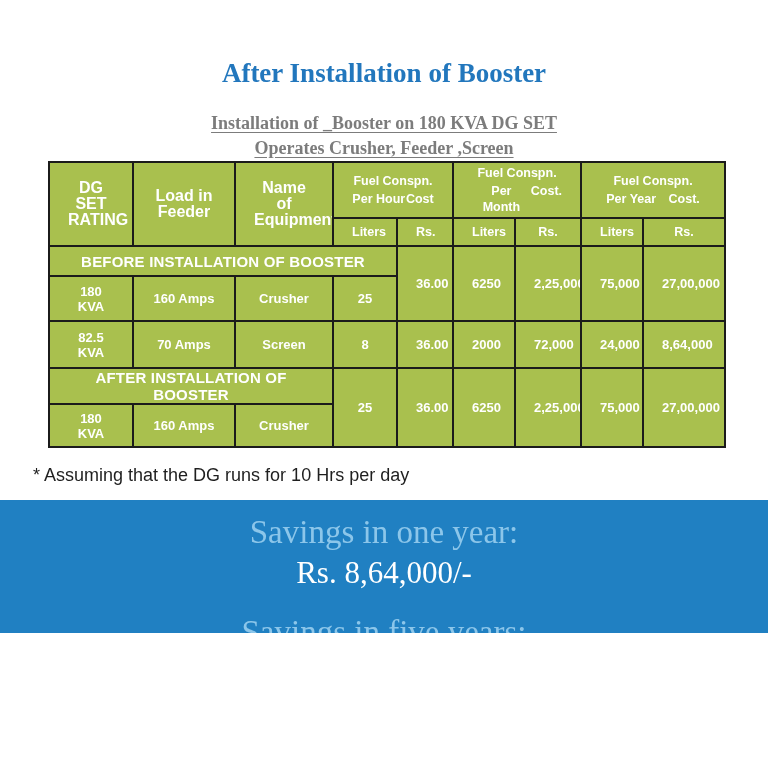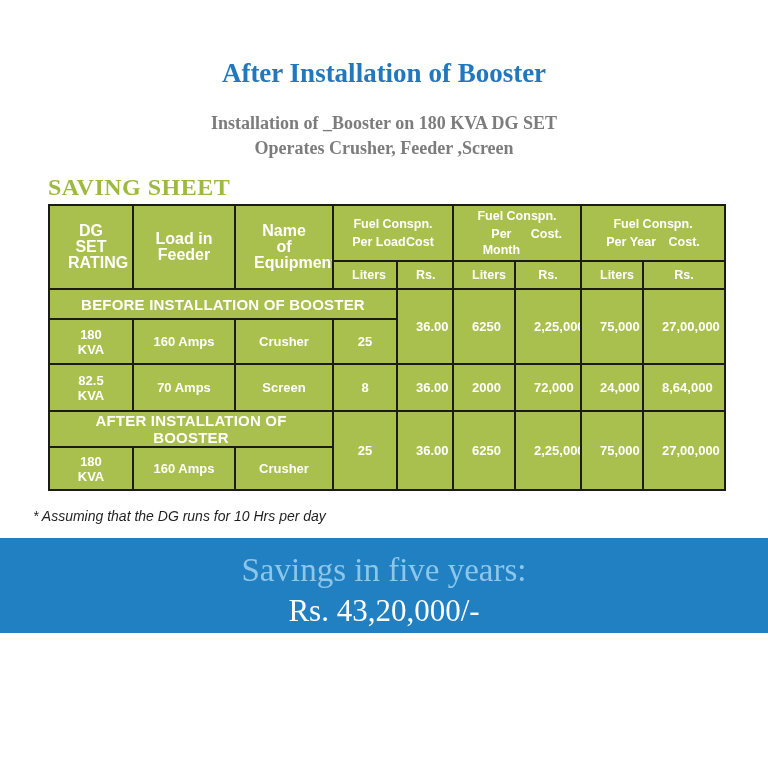--- a/index.html
+++ b/index.html
@@ -18,21 +18,21 @@
   }
   .subtitle {
     margin-top: 23px;
     text-align: center;
     font-family: "Liberation Serif", serif;
     font-weight: bold;
     font-size: 18px;
     line-height: 25px;
     color: #7c7c7c;
   }
-  .subtitle div { text-underline-offset: 3px; }
+  .subtitle div { text-decoration: underline; text-underline-offset: 3px; }
 
   .sheet-heading {
     margin: 13px 0 4px 48px;
     font-family: "Liberation Serif", serif;
     font-weight: bold;
     font-size: 24px;
     line-height: 26px;
     color: #9db93f;
     letter-spacing: 0.5px;
   }
@@ -63,23 +63,22 @@
 
   th.colhead { font-size: 16px; line-height: 16px; white-space: pre-line; }
   th.group .g1 { font-size: 12.5px; line-height: 16px; }
   th.group .g2 { display: flex; justify-content: space-around; font-size: 12.5px; line-height: 16px; margin-top: 2px; }
   th.unit { font-size: 12.5px; margin-left: 44px; }
   td.section { font-size: 15px; text-align: left; padding-left: 8px; letter-spacing: 0.2px; }
   td.val { font-size: 13px; }
 
   .footnote {
     margin: 17px 0 0 33px;
-    font-size: 14px;
+    font-size: 18px;
     color: #1f1f1f;
-    font-style: italic;
   }
 
   .banner {
     margin-top: 14px;
     flex: 1;
     background: #2080c2;
     text-align: center;
     padding-top: 12px;
   }
   .banner-label {
@@ -101,21 +100,20 @@
 
 <div id="page">
 
   <div class="doc-title">After Installation of Booster</div>
 
   <div class="subtitle">
     <div>Installation of _Booster on 180 KVA DG SET</div>
     <div>Operates Crusher, Feeder ,Screen</div>
   </div>
 
-  <div class="sheet-heading">SAVING SHEET</div>
 
   <table class="saving">
     <colgroup>
       <col style="width:84px">
         <col style="width:102px">
         <col style="width:98px">
       <col style="width:64px">
         <col style="width:56px">
         <col style="width:62px">
       <col style="width:66px">
@@ -127,21 +125,21 @@
         <tr class="hrow1">
       <th class="colhead" rowspan="2">DG SET
 RATING</th>
       <th class="colhead" rowspan="2">Load in
 Feeder</th>
       <th class="colhead" rowspan="2">Name of
 Equipment</th>
       <th class="group" colspan="2">
         <div class="g1">Fuel Conspn.</div>
         <div class="g2">
-          <span>Per Load</span>
+          <span>Per Hour</span>
           <span>Cost</span>
         </div>
       </th>
       <th class="group" colspan="2">
         <div class="g1">Fuel Conspn.</div>
         <div class="g2">
           <span>Per Month</span>
           <span>Cost.</span>
         </div>
       </th>
@@ -206,18 +204,22 @@
       <td class="val">160 Amps</td>
       <td class="val">Crusher</td>
     </tr>
   </tbody>
     </table>
 
   <div class="footnote">* Assuming that the DG runs for 10 Hrs per day</div>
 
   <div class="banner">
     <div class="banner-group">
+      <div class="banner-label">Savings in one year:</div>
+      <div class="banner-value">Rs. 8,64,000/-</div>
+    </div>
+    <div class="banner-group">
       <div class="banner-label">Savings in five years:</div>
       <div class="banner-value">Rs. 43,20,000/-</div>
     </div>
   </div>
 
 </div>
 
 </body></html>

